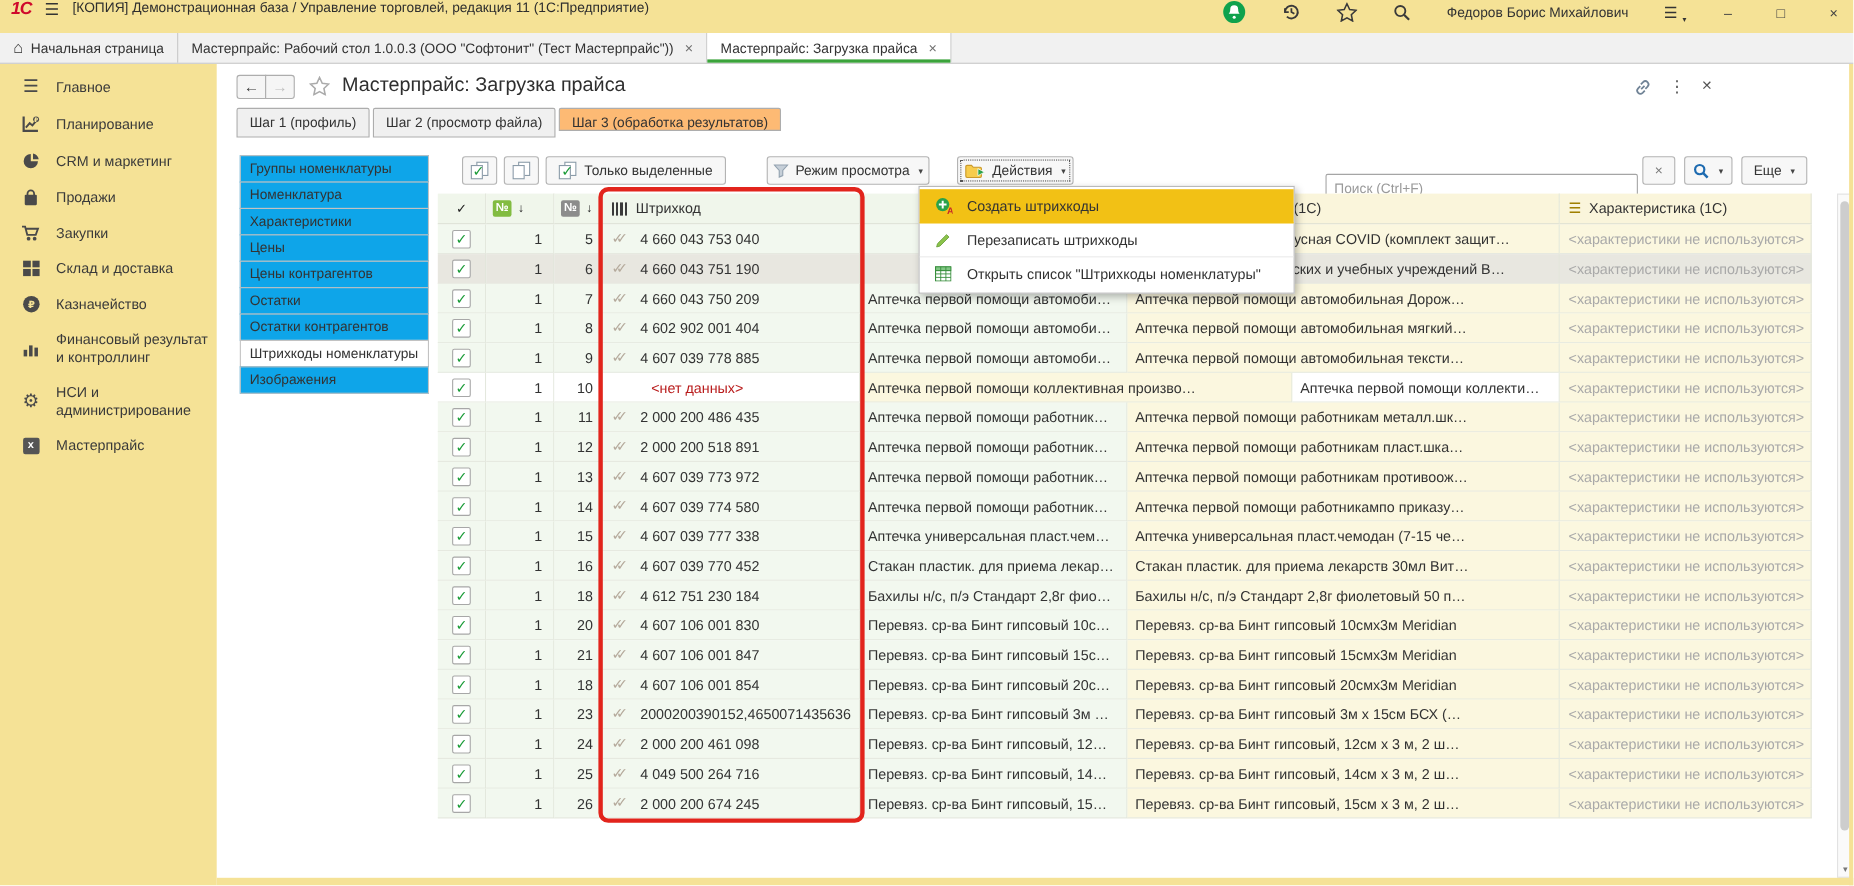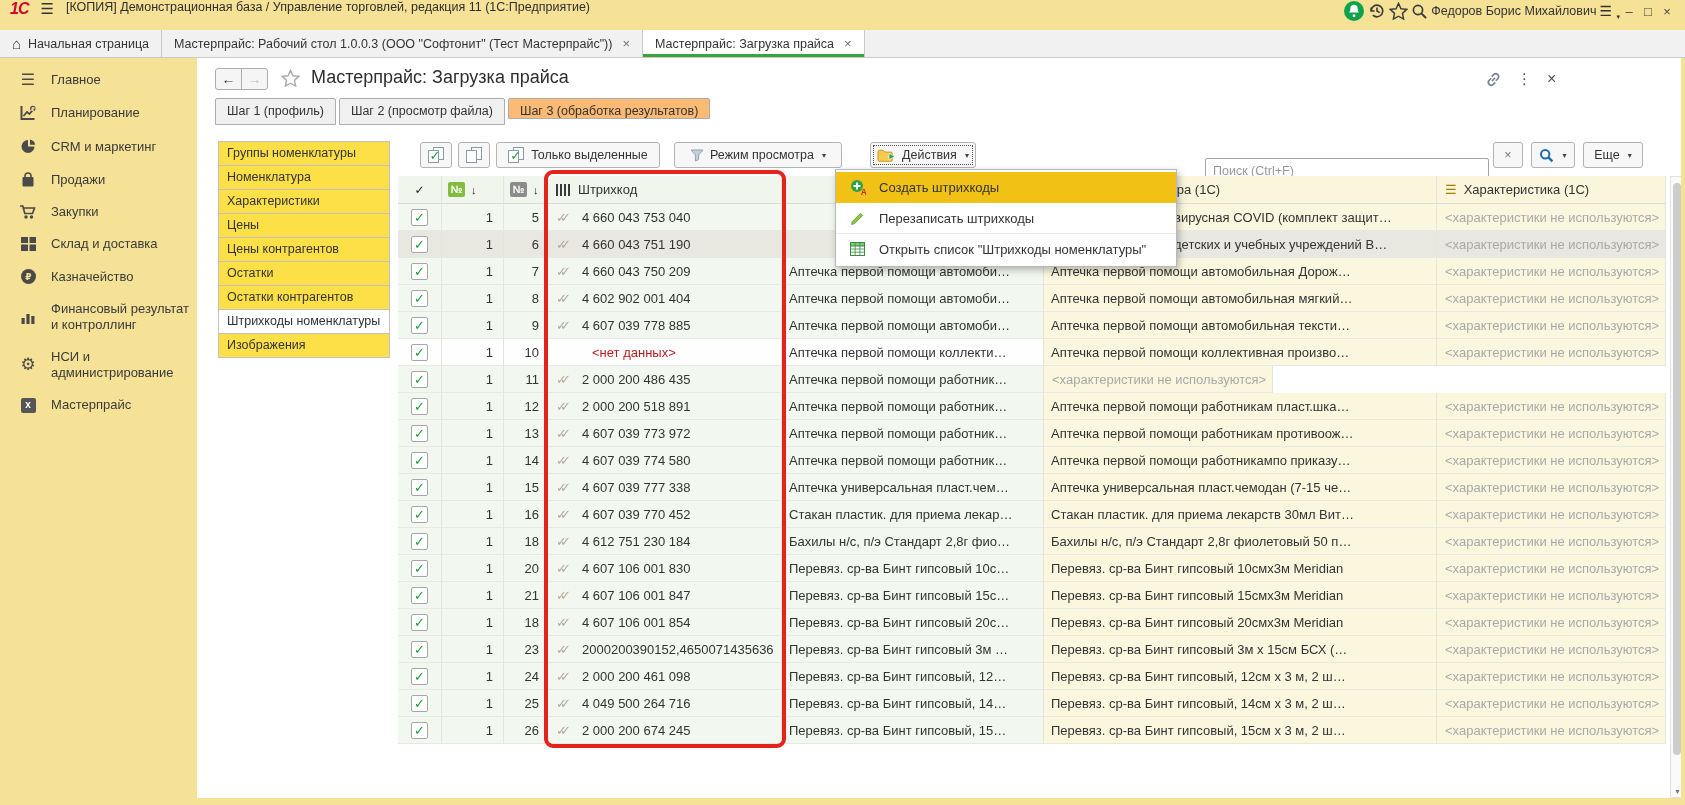--- a/index.html
+++ b/index.html
@@ -5,21 +5,21 @@
   html,body{margin:0;padding:0}
   body{width:1685px;height:805px;position:relative;overflow:hidden;background:#fff;
        font-family:"Liberation Sans","DejaVu Sans",sans-serif;font-size:13px;color:#333}
   svg{display:block}
   
   .titlebar{position:absolute;top:0;left:0;right:0;height:30px;background:#F5E296;
             display:flex;align-items:flex-start;gap:12px;padding:0 10px;box-sizing:border-box;z-index:90}
   .logo{color:#CF0A2C;font-weight:bold;font-size:16px;font-style:italic;letter-spacing:-1px}
   .tb-menu{font-size:15px;color:#333;font-weight:bold}
   .tb-title{font-size:12.5px;color:#2e2e2e}
-  .tb-right{margin-left:auto;display:flex;align-items:center;gap:3px}
+  .tb-right{margin-left:auto;display:flex;align-items:center;gap:32px}
   .tb-user{font-size:12.5px}
   .winbtn{color:#444;font-size:13px;width:16px;text-align:center}
   .svc{font-size:14px;position:relative;margin-right:6px}
   .svc span{position:absolute;font-size:7px;right:-8px;bottom:-2px}
   
   .tabbar{position:absolute;top:30px;left:0;right:0;height:28px;background:#F1F1F1;
           border-bottom:1px solid #C9C9C9;display:flex;box-sizing:border-box;z-index:85}
   .wtab{display:flex;align-items:center;gap:7px;padding:0 12px;border-right:1px solid #C9C9C9;
         font-size:12.5px;position:relative;white-space:nowrap}
   .wtab.active{background:#fff}
@@ -46,21 +46,21 @@
   .ch-right{position:absolute;left:1288px;top:12px;display:flex;gap:15px;align-items:center}
   .dots{font-size:15px;color:#555}
   .xclose{font-size:16px;color:#555}
   
   .steps{position:absolute;top:40px;left:18px;display:flex;align-items:flex-start}
   .step{padding:5px 11px 6px;border:1px solid #ADADAD;background:#F0F0F0;font-size:12.5px;
         margin-right:3px;border-radius:2px 2px 0 0;color:#333}
   .step.active{background:#fdba74;padding-bottom:0;position:relative;z-index:2}
   
   .cats{position:absolute;top:84px;left:21px;width:172px}
-  .cat{height:25px;line-height:23px;padding-left:8px;border:1px solid #C2C2C2;background:#fde047;
+  .cat{height:25px;line-height:23px;padding-left:8px;border:1px solid #C2C2C2;background:#0ea5e9;
        margin-top:-1px;font-size:12.5px;color:#333;box-sizing:border-box}
   .cat.sel{background:#fff}
   
   .tbtn{position:absolute;top:84px;height:26px;border:1px solid #B3B3B3;border-radius:3px;background:#F7F7F7;
         display:flex;align-items:center;justify-content:center;gap:6px;font-size:12.5px;
         box-sizing:border-box;padding:0 6px;white-space:nowrap}
   .tbtn .car{font-size:8px;color:#444;margin-left:2px}
   .tbtn.focus{outline:1px dotted #555;outline-offset:-4px}
   .sheets{position:relative;width:17px;height:16px}
   .sh{position:absolute;width:11px;height:13px;background:#fff;border:1px solid #8A9BA8;box-sizing:border-box}
@@ -72,21 +72,21 @@
   
   .table{position:absolute;left:201px;top:118px}
   .trow,.thead{display:flex}
   .td{box-sizing:border-box;border-right:1px solid #E2E6DB;border-bottom:1px solid #E6E9E0;
       height:27px;display:flex;align-items:center;overflow:hidden;white-space:nowrap;flex:none}
   .thead .td{height:28px;border-bottom:1px solid #D9DDD2}
   .w0{width:44px;justify-content:center}
   .w1{width:62px;justify-content:flex-end;padding-right:10px}
   .w2{width:44px;justify-content:flex-end;padding-right:8px}
   .w3{width:234px;padding-left:8px}
-  .w4{width:262px;padding-left:7px}
+  .w4{width:243px;padding-left:7px}
   .w5{width:393px;padding-left:7px}
   .w6{width:229px;padding-left:8px}
   .thead .cg{background:#F0F6EB}
   .thead .cy{background:#FAF5DB}
   .trow .cg{background:#F2F8EF}
   .trow .cy{background:#FBF7DF}
   .trow.nd .cg{background:#FFFFFF}
   .trow.sel .cg,.trow.sel .cy{background:#E8E7E0}
   .thead .w1,.thead .w2{justify-content:flex-start;padding-left:6px}
   .badge{display:inline-block;min-width:17px;height:15px;line-height:15px;border-radius:2px;color:#fff;
@@ -324,21 +324,21 @@
       </span>
   </div>
   <div class="tbtn" style="left:299px;width:164px">
     <span class="sheets">
         <span class="sh sh1"></span>
         <span class="sh sh2"></span>
         <span class="shc">✓</span>
       </span>
     <span>Только выделенные</span>
   </div>
-  <div class="tbtn" style="left:477px;width:168px">
+  <div class="tbtn" style="left:500px;width:148px">
     <span>
       <svg width="14" height="13" viewBox="0 0 14 13">
           <path d="M1 1 h12 L8.6 6 v4.6 L5.4 12 V6 Z" fill="#C6CFD8" stroke="#93A2B0"></path>
         </svg>
     </span>
     <span>Режим просмотра</span>
       <span class="car">▾</span>
   </div>
   <div class="tbtn focus" style="left:673px;width:106px">
     <span>
@@ -477,37 +477,38 @@
       </div>
       <div class="trow nd">
         <div class="td w0 cg">
           <span class="cb">✓</span>
         </div>
         <div class="td w1 cg">1</div>
         <div class="td w2 cg">10</div>
         <div class="td w3 cg">
           <span class="ndtxt">&lt;нет данных&gt;</span>
         </div>
+        <div class="td w5 cy">Аптечка первой помощи коллективная произво…</div>
         <div class="td w4 cg">Аптечка первой помощи коллекти…</div>
-        <div class="td w5 cy">Аптечка первой помощи коллективная произво…</div>
         <div class="td w6 cy">
           <span class="chartxt">&lt;характеристики не используются&gt;</span>
         </div>
       </div>
       <div class="trow">
         <div class="td w0 cg">
           <span class="cb">✓</span>
         </div>
         <div class="td w1 cg">1</div>
         <div class="td w2 cg">11</div>
         <div class="td w3 cg">
           <span class="dbl">✓✓</span>
           <span>2 000 200 486 435</span>
         </div>
         <div class="td w4 cg">Аптечка первой помощи работник…</div>
+        <div class="td w5 cy">Аптечка первой помощи работникам металл.шк…</div>
         <div class="td w6 cy">
           <span class="chartxt">&lt;характеристики не используются&gt;</span>
         </div>
       </div>
       <div class="trow">
         <div class="td w0 cg">
           <span class="cb">✓</span>
         </div>
         <div class="td w1 cg">1</div>
         <div class="td w2 cg">12</div>

